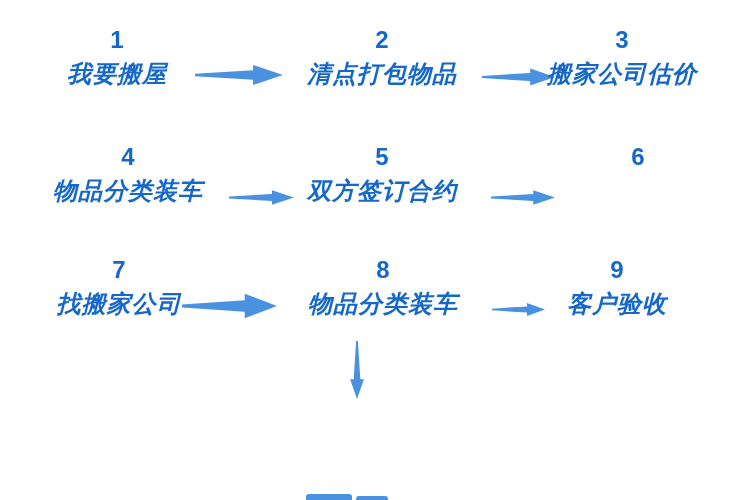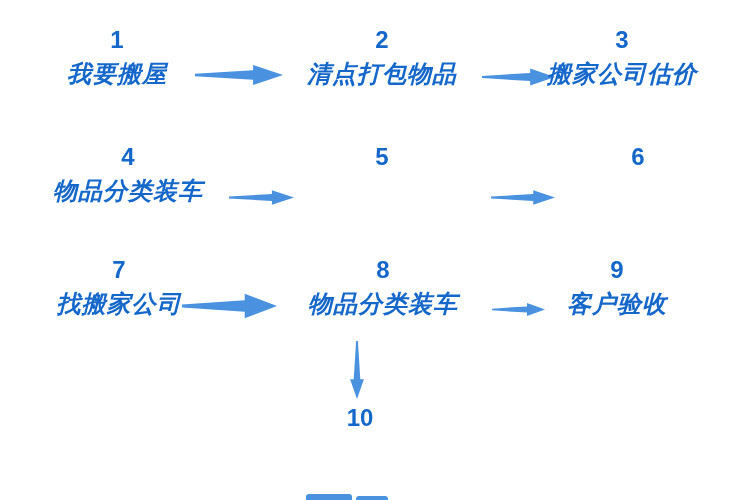--- a/index.html
+++ b/index.html
@@ -95,20 +95,21 @@
     <div class="step-number">4</div>
     <div class="step-label">物品分类装车</div>
   </div>
   <div class="arrow a45">
     <svg viewBox="0 0 100 30" preserveAspectRatio="none">
         <polygon points="0,13.5 66,9.5 66,3.5 100,15 66,26.5 66,20.5 0,16.5"></polygon>
       </svg>
   </div>
   <div class="step s5">
     <div class="step-number">5</div>
+    <div class="step-label">双方签订合约</div>
   </div>
   <div class="arrow a56">
     <svg viewBox="0 0 100 30" preserveAspectRatio="none">
         <polygon points="0,13.5 66,9.5 66,3.5 100,15 66,26.5 66,20.5 0,16.5"></polygon>
       </svg>
   </div>
   <div class="step s6">
     <div class="step-number">6</div>
   </div>
 
@@ -134,19 +135,18 @@
     <div class="step-number">9</div>
     <div class="step-label">客户验收</div>
   </div>
 
   <div class="arrow a810">
     <svg viewBox="0 0 30 100" preserveAspectRatio="none">
         <polygon points="13.5,0 9.5,66 3.5,66 15,100 26.5,66 20.5,66 16.5,0"></polygon>
       </svg>
   </div>
   <div class="step s10">
-    <div class="step-number">10</div>
   </div>
 
   <div class="frag frag1"></div>
   <div class="frag frag2"></div>
 
 </div>
 
 </body></html>

